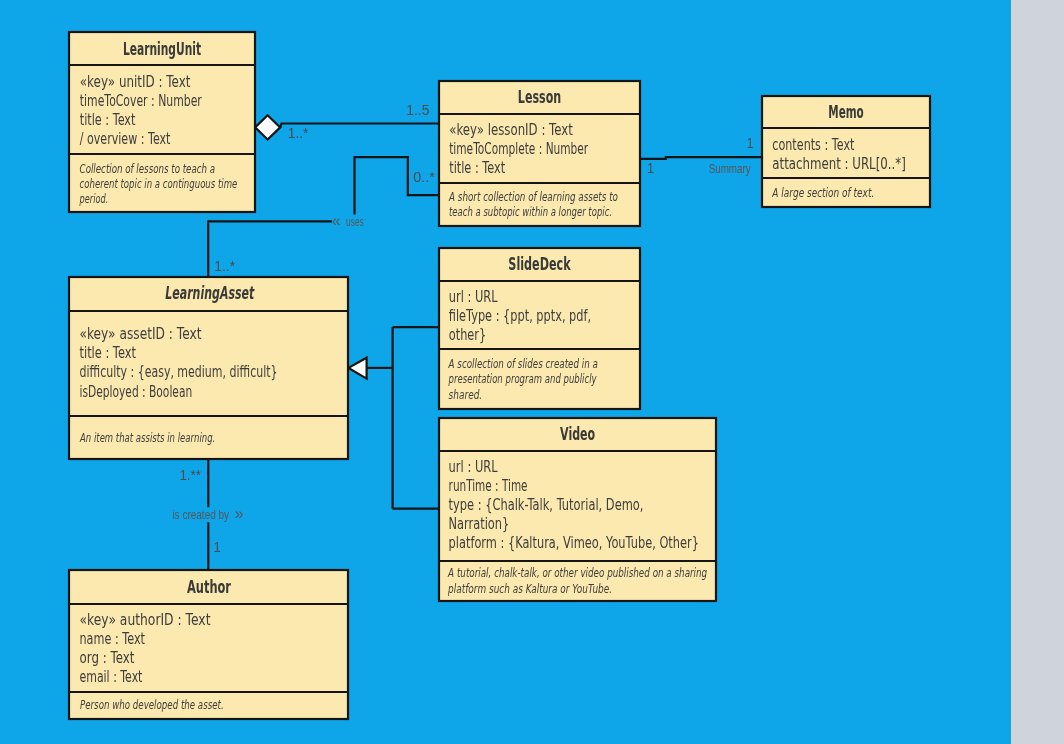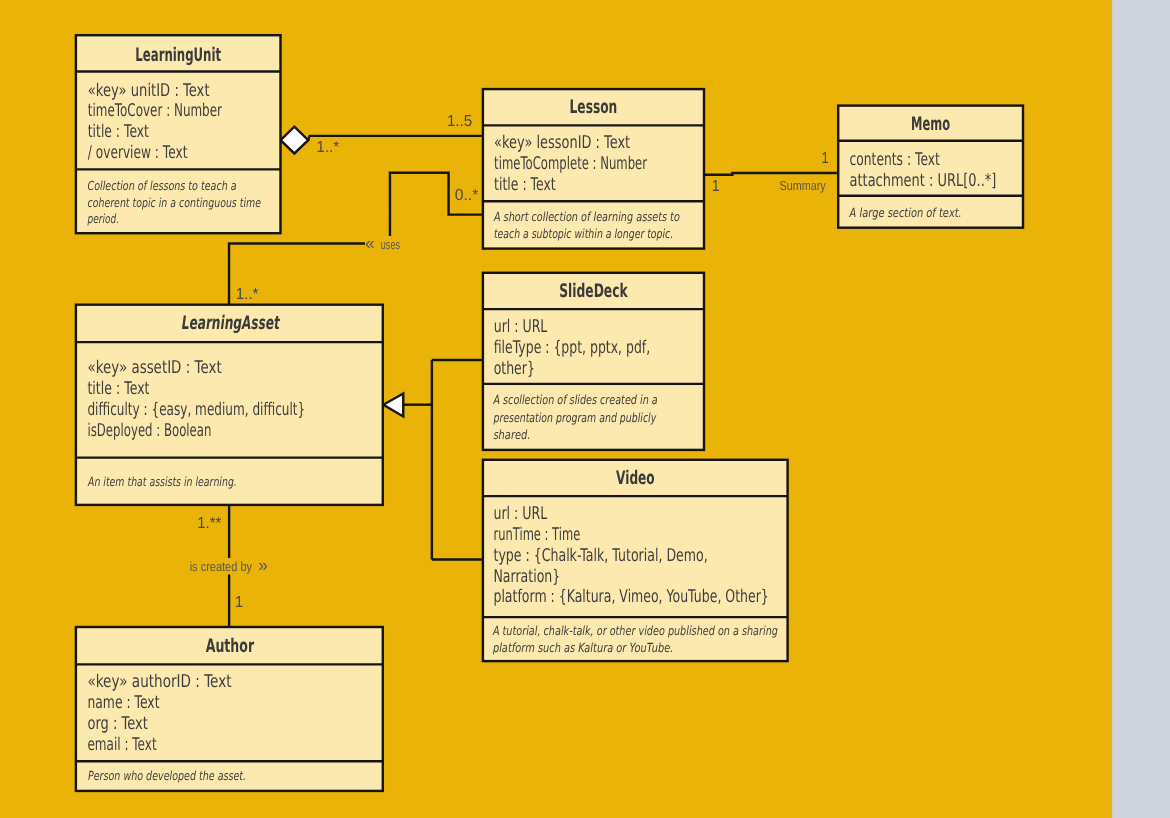--- a/index.html
+++ b/index.html
@@ -1,21 +1,21 @@
 <!DOCTYPE html>
 <html><head>
 <meta charset="utf-8">
 <title>UML Class Diagram</title>
 <style>
   html,body{margin:0;padding:0;}
   body{
     width:1064px;height:744px;background:#ffffff;overflow:hidden;
     font-family:"DejaVu Sans",sans-serif;
   }
-  #stage{position:relative;width:1064px;height:744px;background:#eab308;}
+  #stage{position:relative;width:1064px;height:744px;background:#0ea5e9;}
   #svg{position:absolute;left:0;top:0;display:block;will-change:opacity;}
   .gutter{position:absolute;top:0;left:1011px;width:53px;height:744px;background:#ced3dc;}
 
   text{font-family:"DejaVu Sans",sans-serif;}
   .cls-title{font-family:"DejaVu Sans",sans-serif;font-size:17px;font-weight:bold;fill:#3a3a38;text-anchor:middle;}
   .cls-title.abstract{font-style:italic;}
   .cls-attr{font-family:"DejaVu Sans",sans-serif;font-size:16px;fill:#3d3d3b;}
   .cls-desc{font-family:"DejaVu Sans",sans-serif;font-size:11.4px;font-style:italic;fill:#3d3d3b;}
   .edge{fill:none;stroke:#151515;stroke-width:2.2;stroke-linecap:butt;stroke-linejoin:miter;}
   .edge-fillwhite{fill:#ffffff;stroke:#151515;stroke-width:2.2;stroke-linejoin:miter;}

